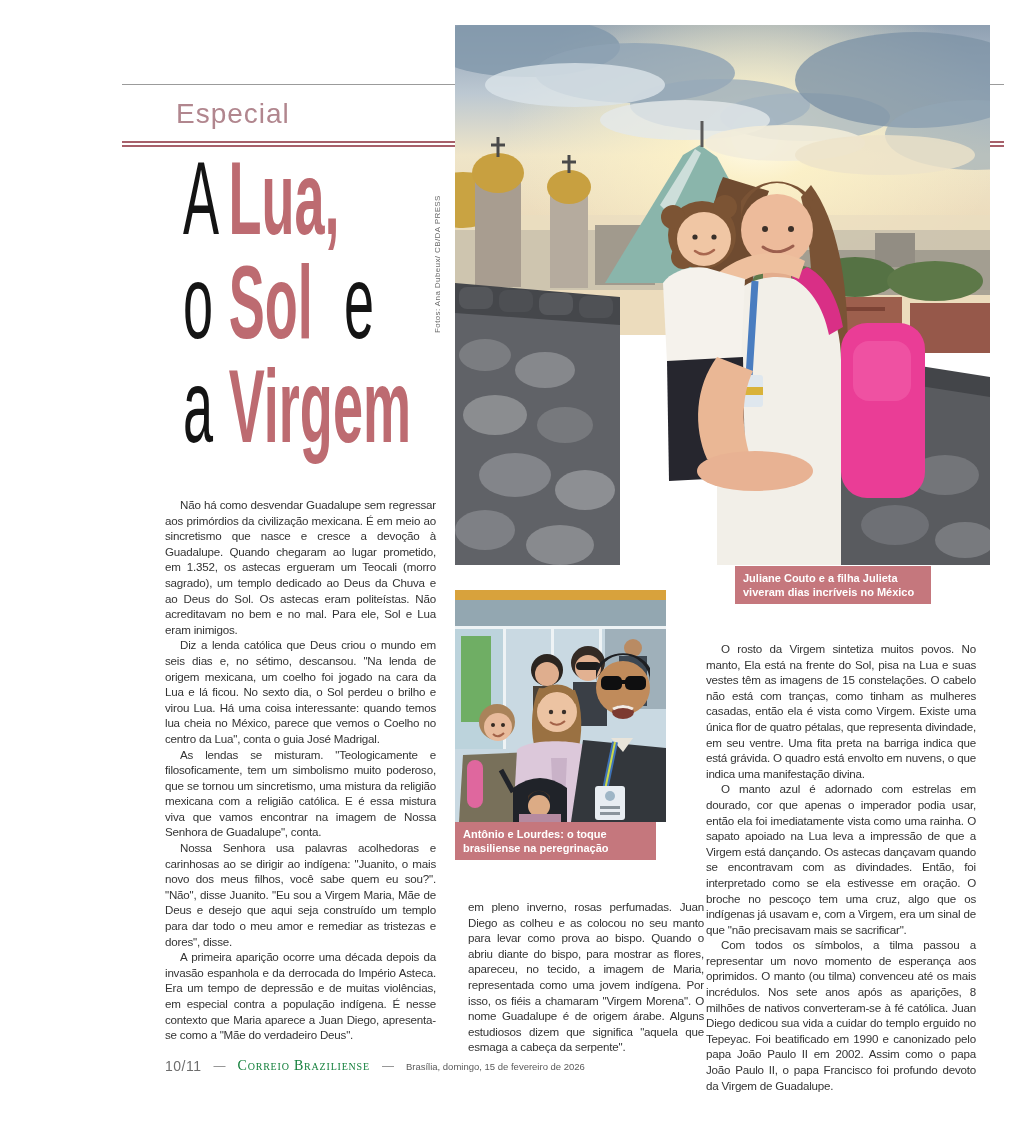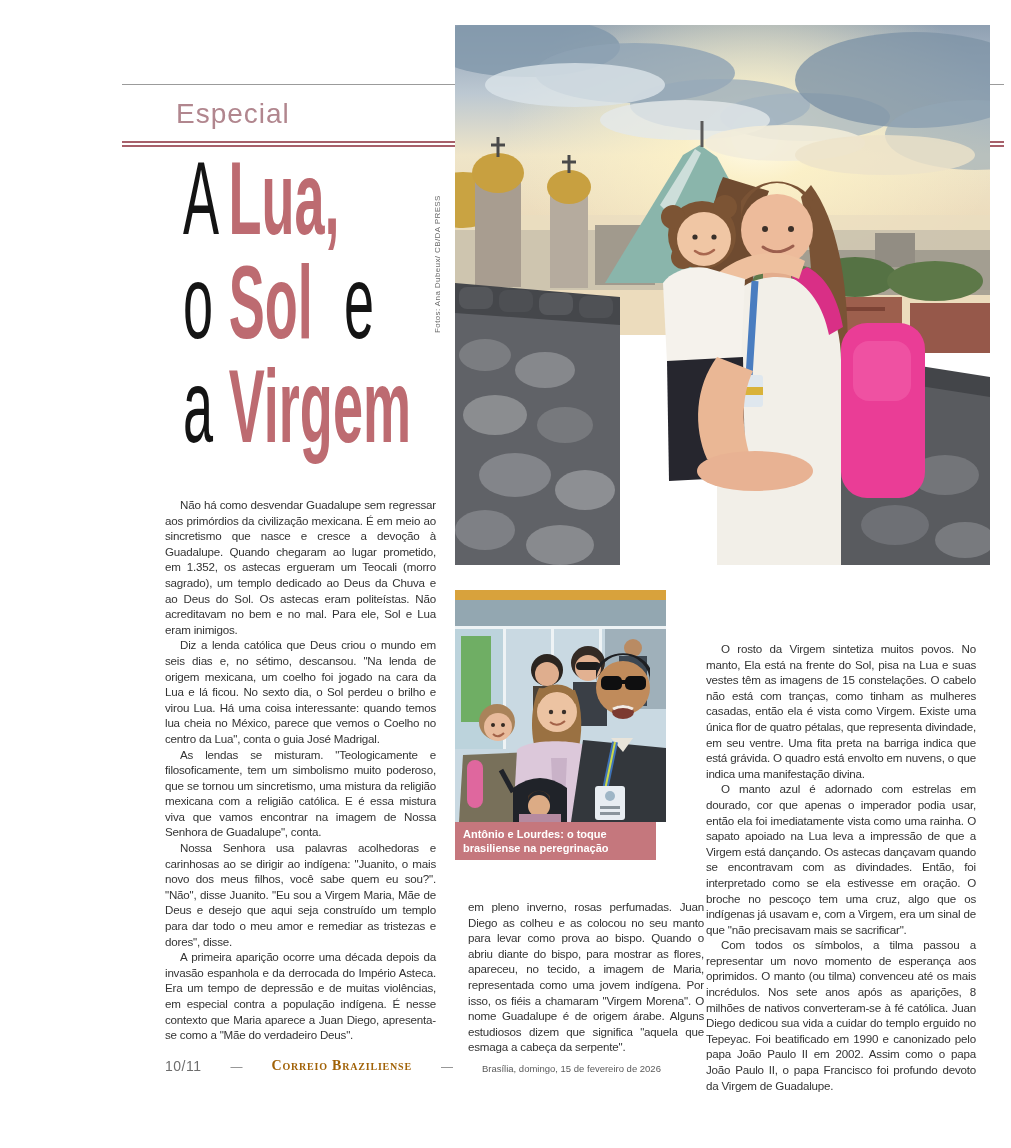--- a/index.html
+++ b/index.html
@@ -43,25 +43,25 @@
   
   .col{position:absolute;font-size:11.6px;line-height:15.6px;letter-spacing:-0.2px;
        color:#333;text-align:justify;}
   .col p{margin:0;text-indent:15px;}
   .col-middle p:first-child{text-indent:0;}
   .col-1{left:165px;top:497px;width:271px;}
   .col-2{left:468px;top:899px;width:236px;}
   .col-3{left:706px;top:641px;width:270px;}
 
   
-  .footer{position:absolute;left:165px;top:1058px;display:flex;align-items:flex-end;gap:29px;}
+  .footer{position:absolute;left:165px;top:1058px;display:flex;align-items:center;gap:12px;}
   .page-number{font-size:14px;color:#6d6d6d;letter-spacing:0.5px;}
   .footer-dash{font-size:12px;color:#8a8a8a;}
-  .paper-name{font-family:"Liberation Serif", serif;font-weight:700;font-variant:small-caps;
-              font-size:14px;color:#a16207;letter-spacing:0.8px;}
+  .paper-name{font-family:"Liberation Serif", serif;font-weight:400;font-variant:small-caps;
+              font-size:14px;color:#15803d;letter-spacing:0.8px;}
   .dateline{font-size:9.5px;color:#5a5a5a;}
 </style>
 </head>
 <body>
 
 <div class="page">
 
   <div class="rule-top"></div>
   <div class="section-label">Especial</div>
   <div class="rule-double"></div>
@@ -184,20 +184,24 @@
         <path d="M240,226 Q249,233 259,225" stroke="#a9674f" stroke-width="2.5" fill="none" stroke-linecap="round"></path>
         <path d="M258,252 C288,226 322,222 350,236 L344,254 C318,242 292,248 272,268 Z" fill="#eec09e"></path>
         <path d="M208,258 C216,246 236,240 252,243 L290,254 L286,334 L212,338 Z" fill="#f5f2ec"></path>
         <path d="M212,336 L288,332 L290,452 L214,456 Z" fill="#26262e"></path>
         <path d="M262,332 C240,362 238,402 252,434 L302,448 C284,412 286,370 298,346 Z" fill="#eab795"></path>
         <ellipse cx="300" cy="446" rx="58" ry="20" fill="#e8b293"></ellipse>
       </g>
     </svg>
   </div>
 
+  <div class="caption caption-main">
+    <div>Juliane Couto e a filha Julieta</div>
+    <div>viveram dias incríveis no México</div>
+  </div>
 
   <div class="photo-selfie">
     <svg viewBox="0 0 211 232" preserveAspectRatio="none">
       <rect x="0" y="0" width="211" height="232" fill="#c9d9e2"></rect>
       <g>
         <rect x="0" y="0" width="211" height="12" fill="#d8a23c"></rect>
         <rect x="0" y="10" width="211" height="26" fill="#93a7b1"></rect>
         <rect x="0" y="36" width="211" height="3" fill="#eef3f5"></rect>
         <rect x="0" y="39" width="48" height="120" fill="#bcd3dc"></rect>
         <rect x="6" y="46" width="30" height="86" fill="#6fae64"></rect>

